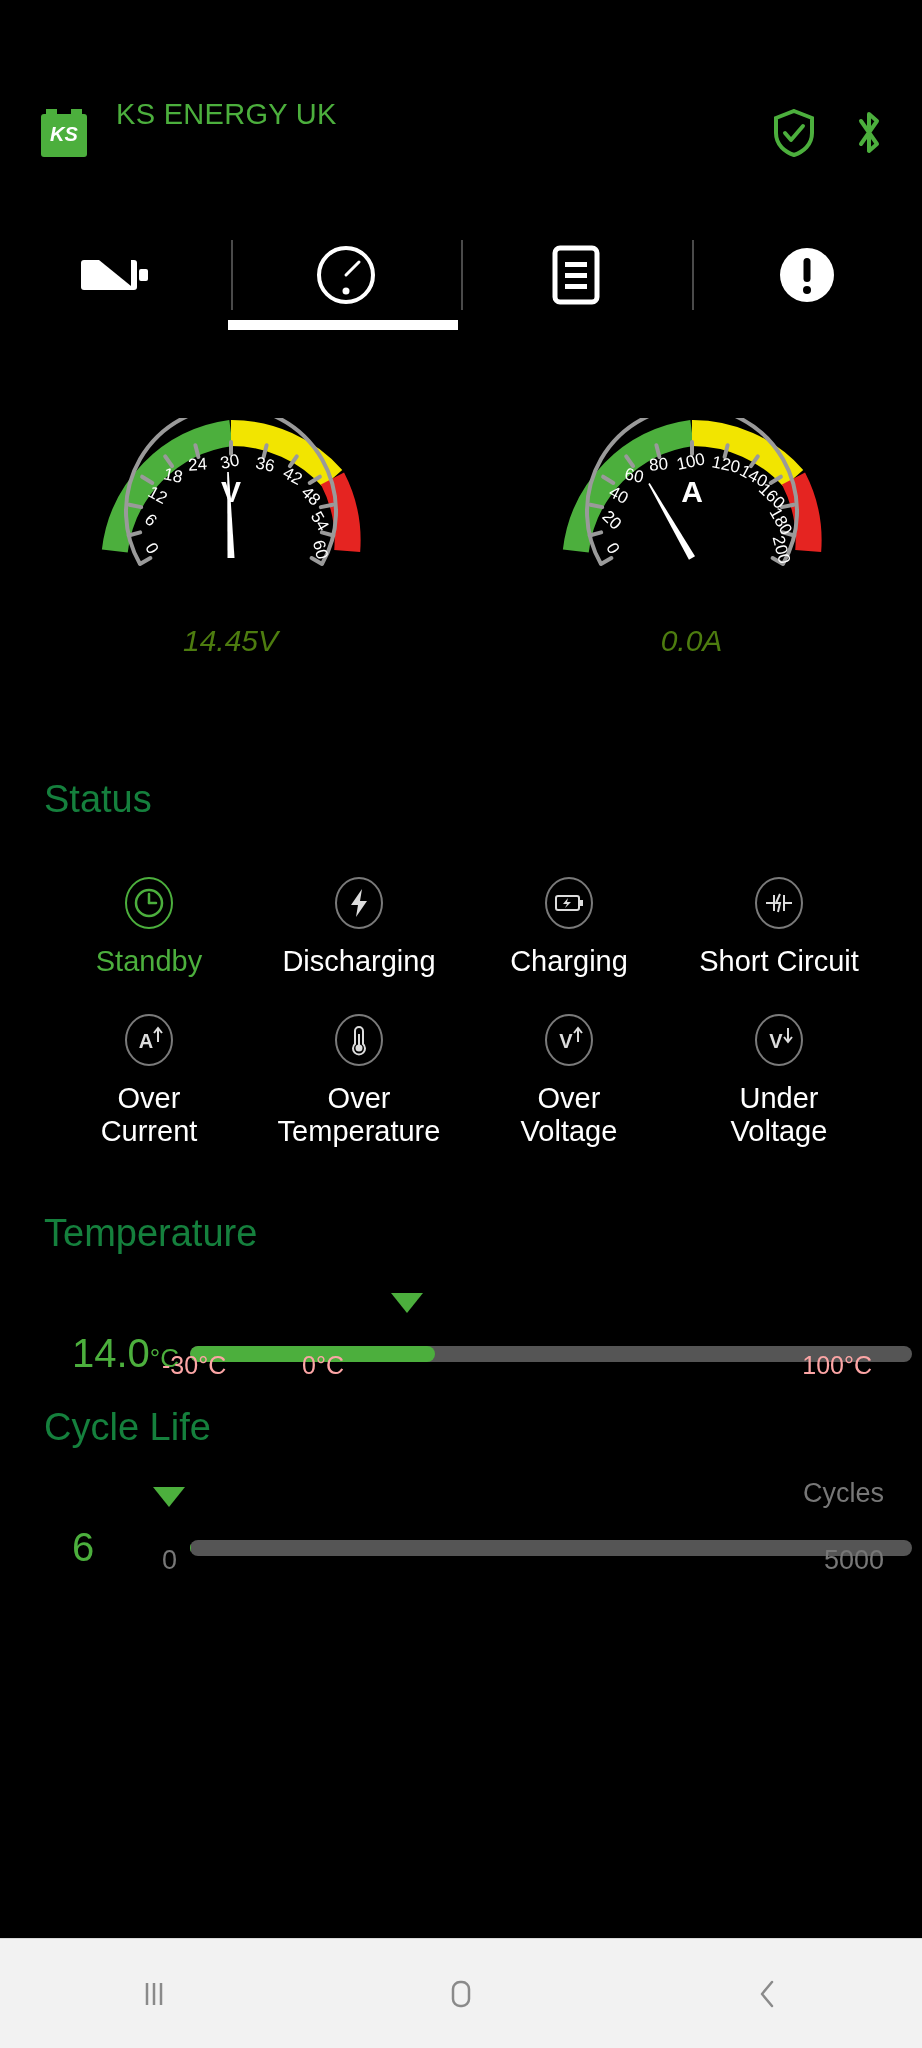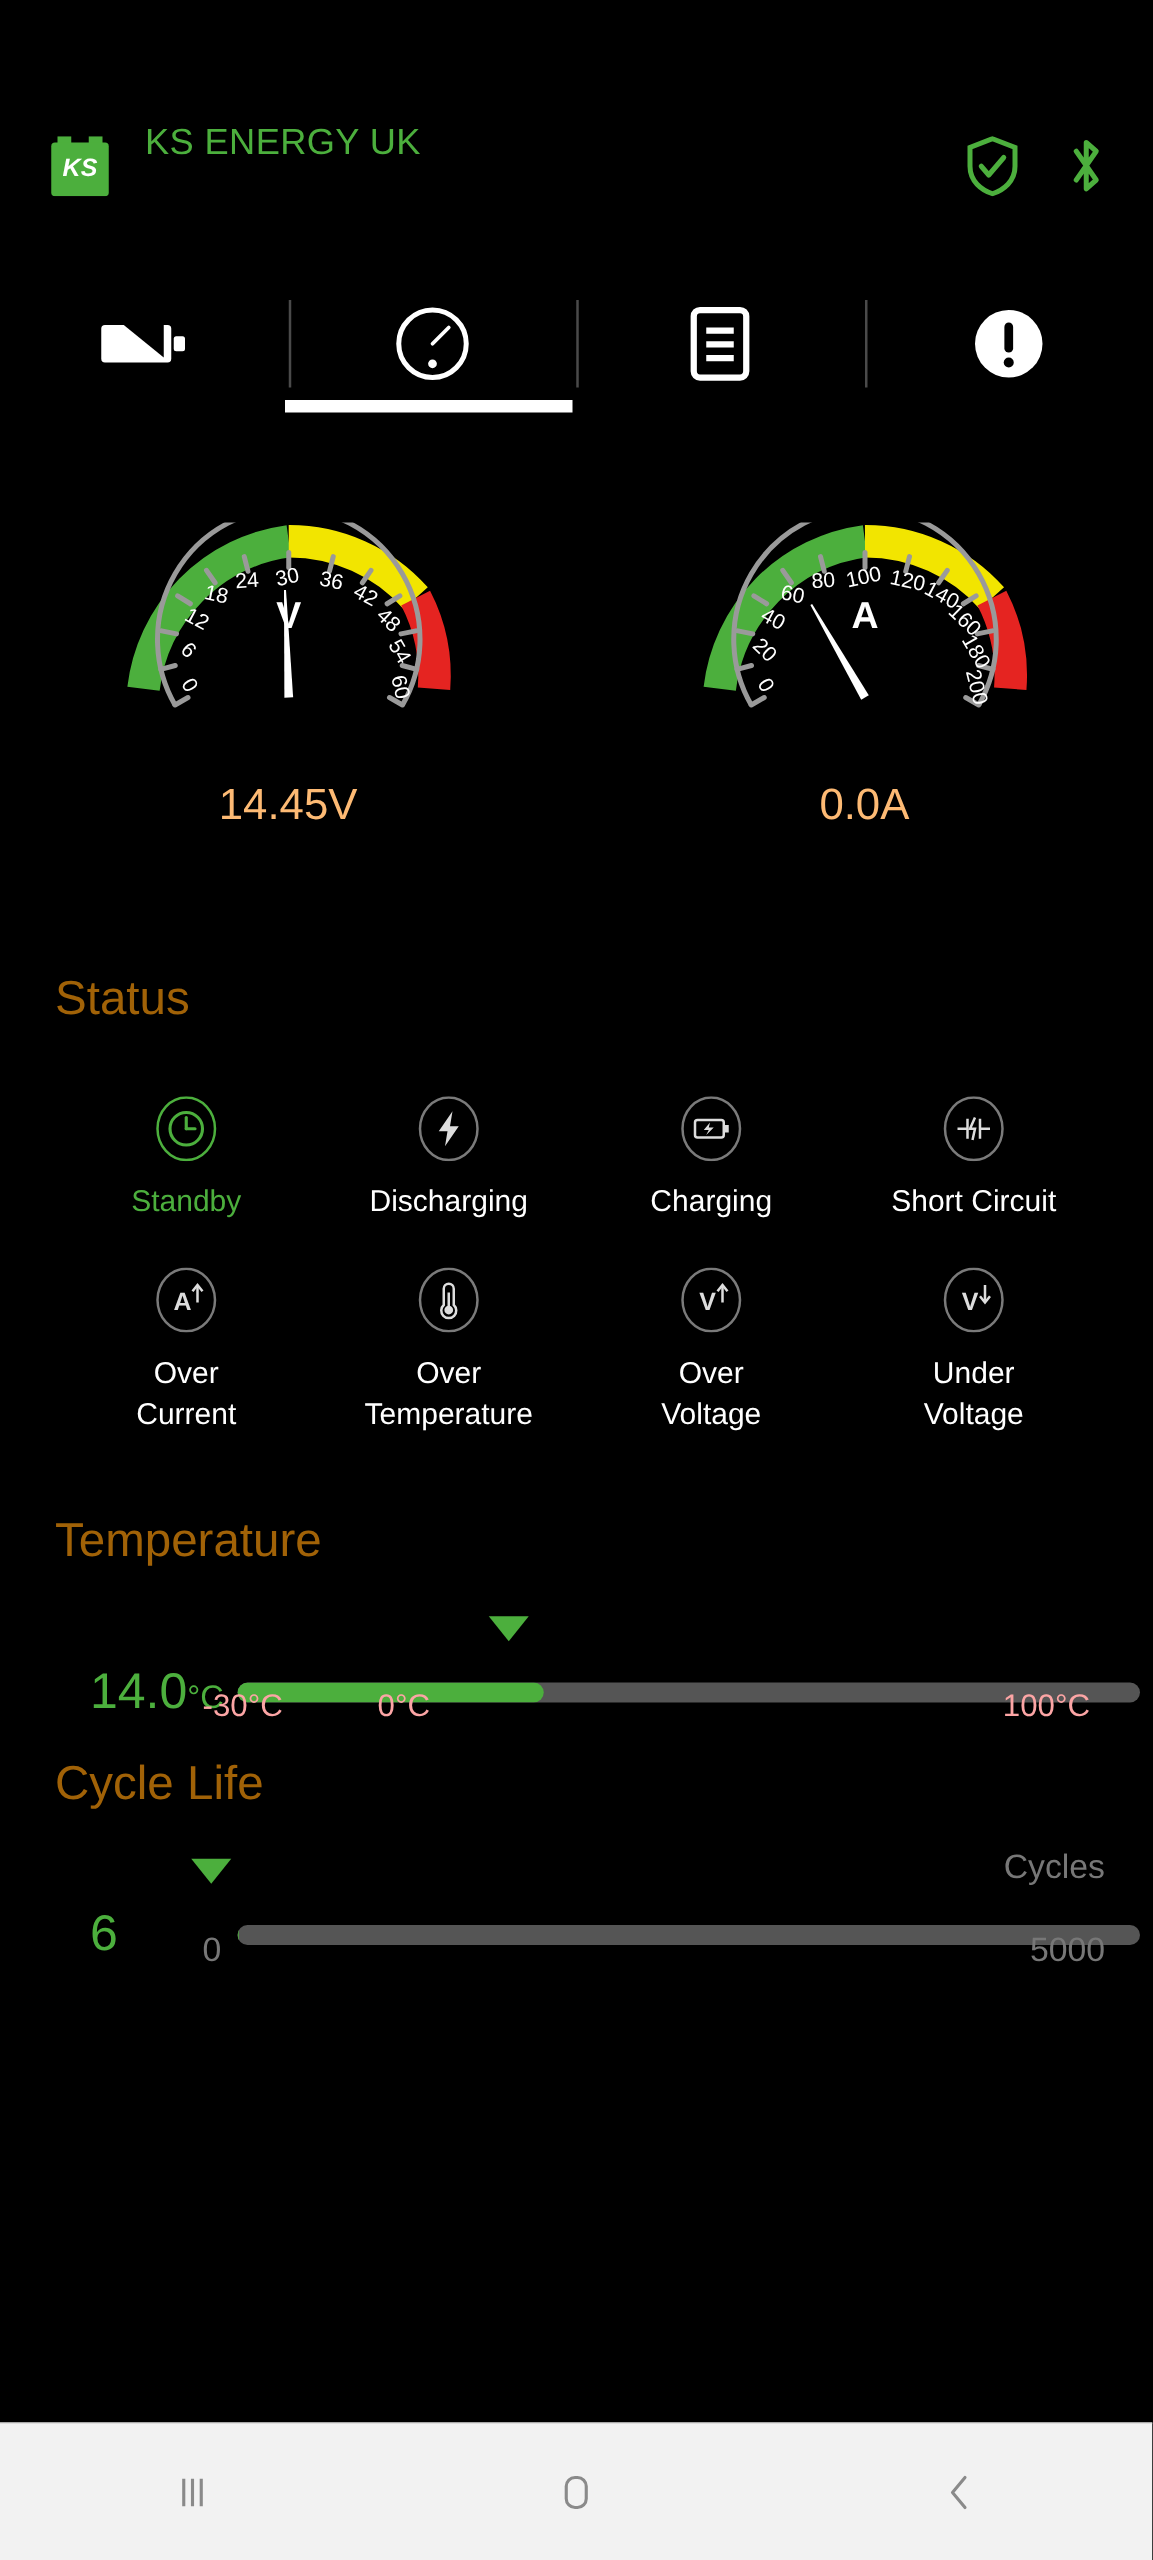--- a/index.html
+++ b/index.html
@@ -41,35 +41,35 @@
     position: absolute; top: 84px; left: 228px; width: 230px; height: 10px;
     background: #ffffff;
   }
 
   
   .gauges {
     position: absolute; top: 418px; left: 0; width: 922px; height: 290px;
     display: flex;
   }
   .gauge-col { flex: 1; display: flex; flex-direction: column; align-items: center; }
-  .gauge-val { margin-top: 6px; color: #fdba74; font-size: 35px; }
-
-  
-  .sec-title { color: #a16207; font-size: 38px; font-weight: normal; }
+  .gauge-val { margin-top: 6px; color: #4d7c0f; font-size: 30px; font-style: italic; }
+
+  
+  .sec-title { color: #15803d; font-size: 38px; font-weight: normal; }
 
   .status-sec { position: absolute; top: 778px; left: 44px; width: 840px; }
   .status-grid {
     margin-top: 56px; display: grid;
     grid-template-columns: repeat(4, 1fr);
     row-gap: 36px;
   }
   .status-cell { display: flex; flex-direction: column; align-items: center; }
   .status-ico { width: 52px; height: 52px; }
   .status-lbl {
-    margin-top: 16px; font-size: 24px; line-height: 33px; text-align: center;
+    margin-top: 16px; font-size: 29px; line-height: 33px; text-align: center;
     color: #ffffff;
   }
   .status-cell.active .status-lbl { color: #4caf3d; }
 
   
   .temp-sec { position: absolute; top: 1212px; left: 44px; width: 840px; }
   .bar-block { position: relative; margin-top: 38px; height: 96px; }
   .marker {
     position: absolute; top: 0; width: 0; height: 0;
     border-left: 16px solid transparent; border-right: 16px solid transparent;

